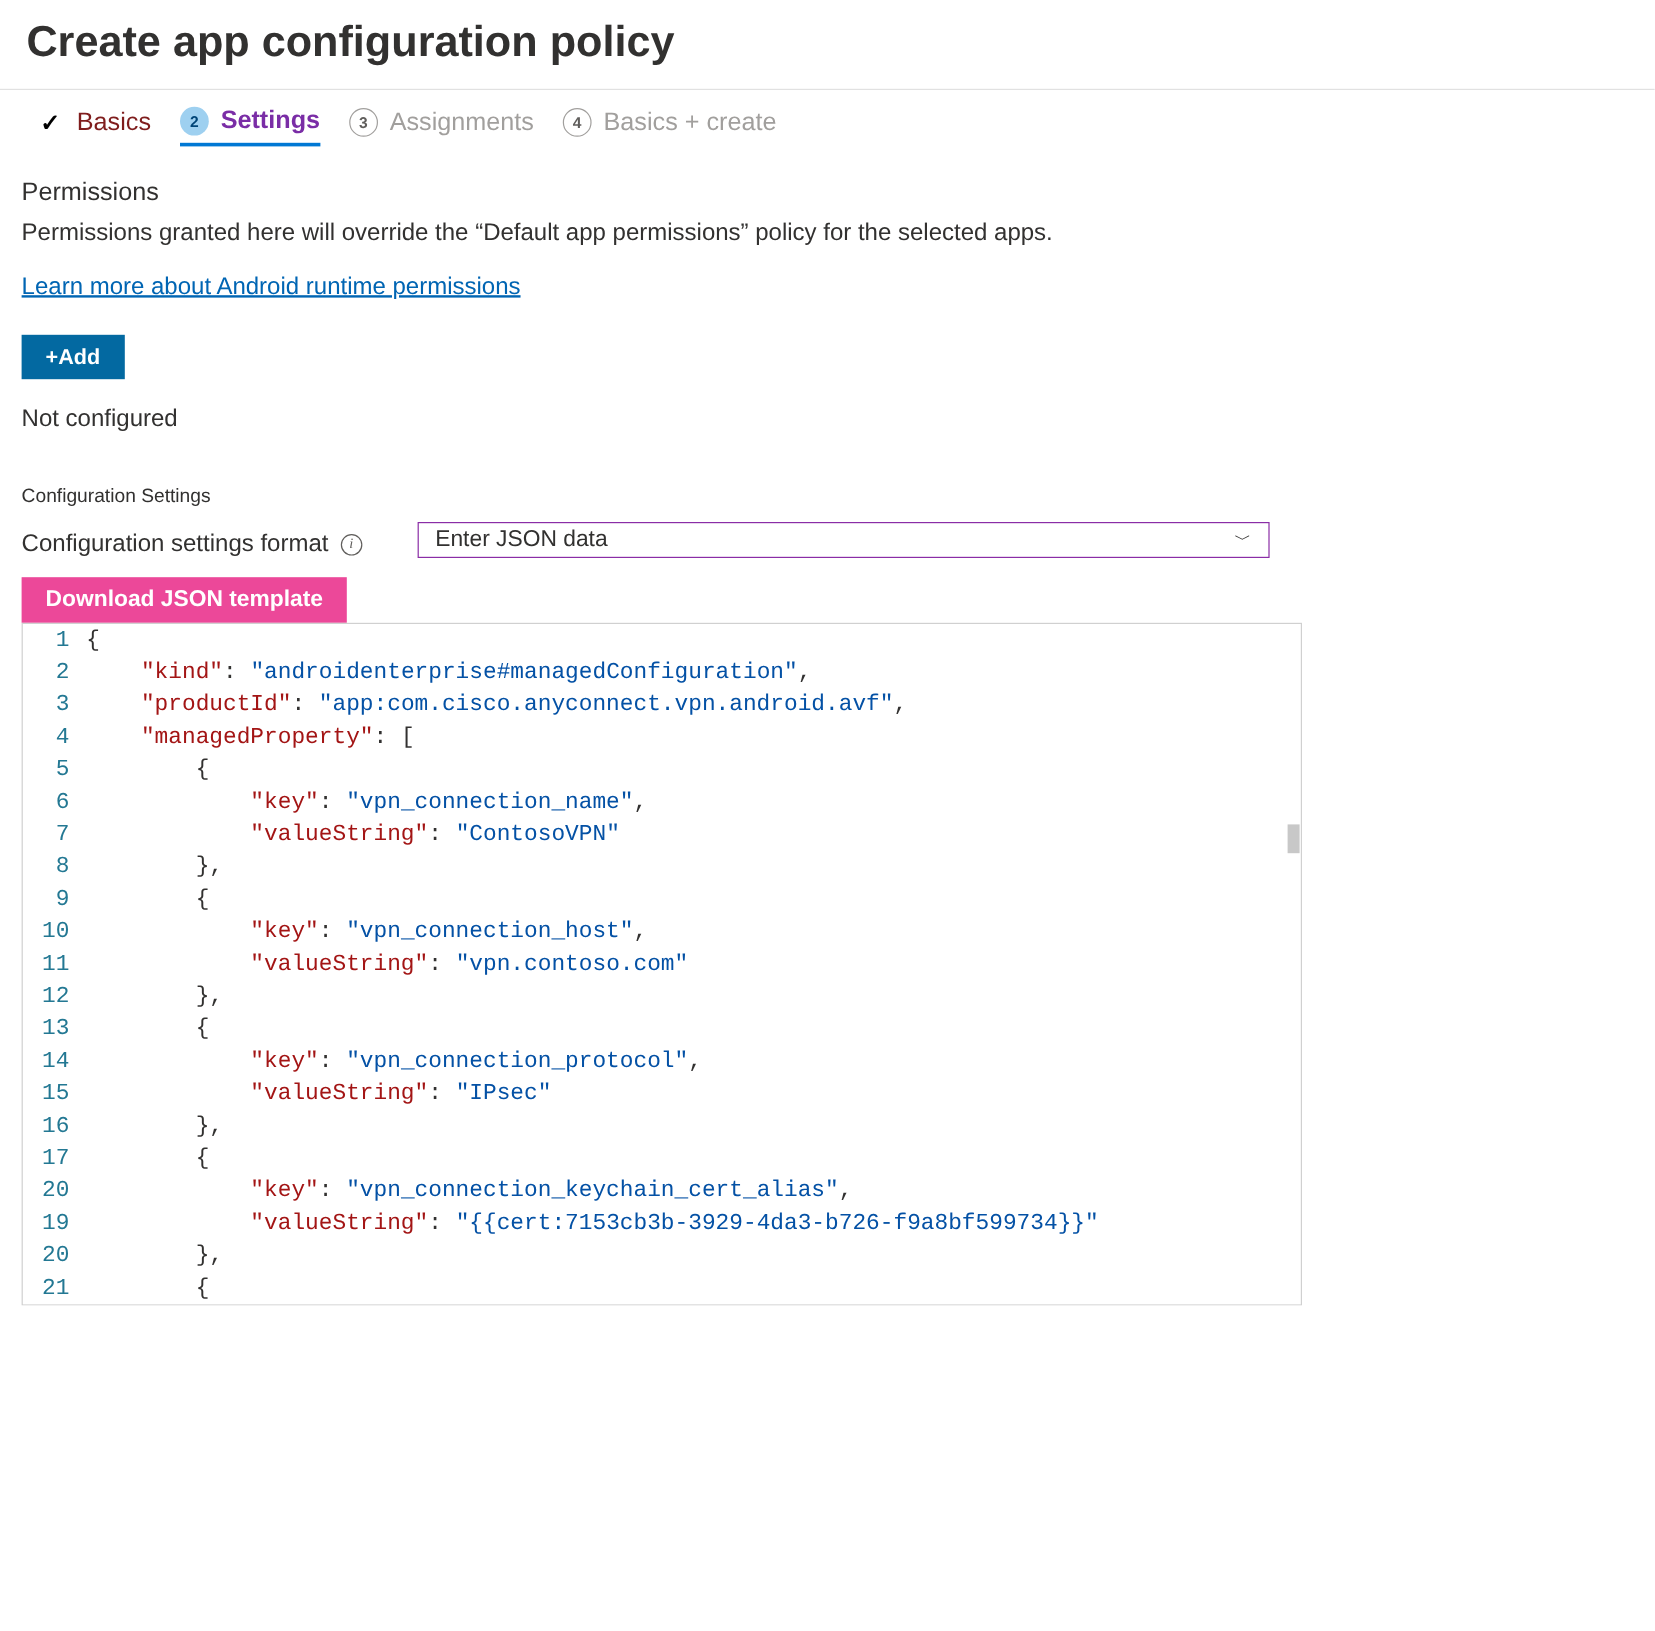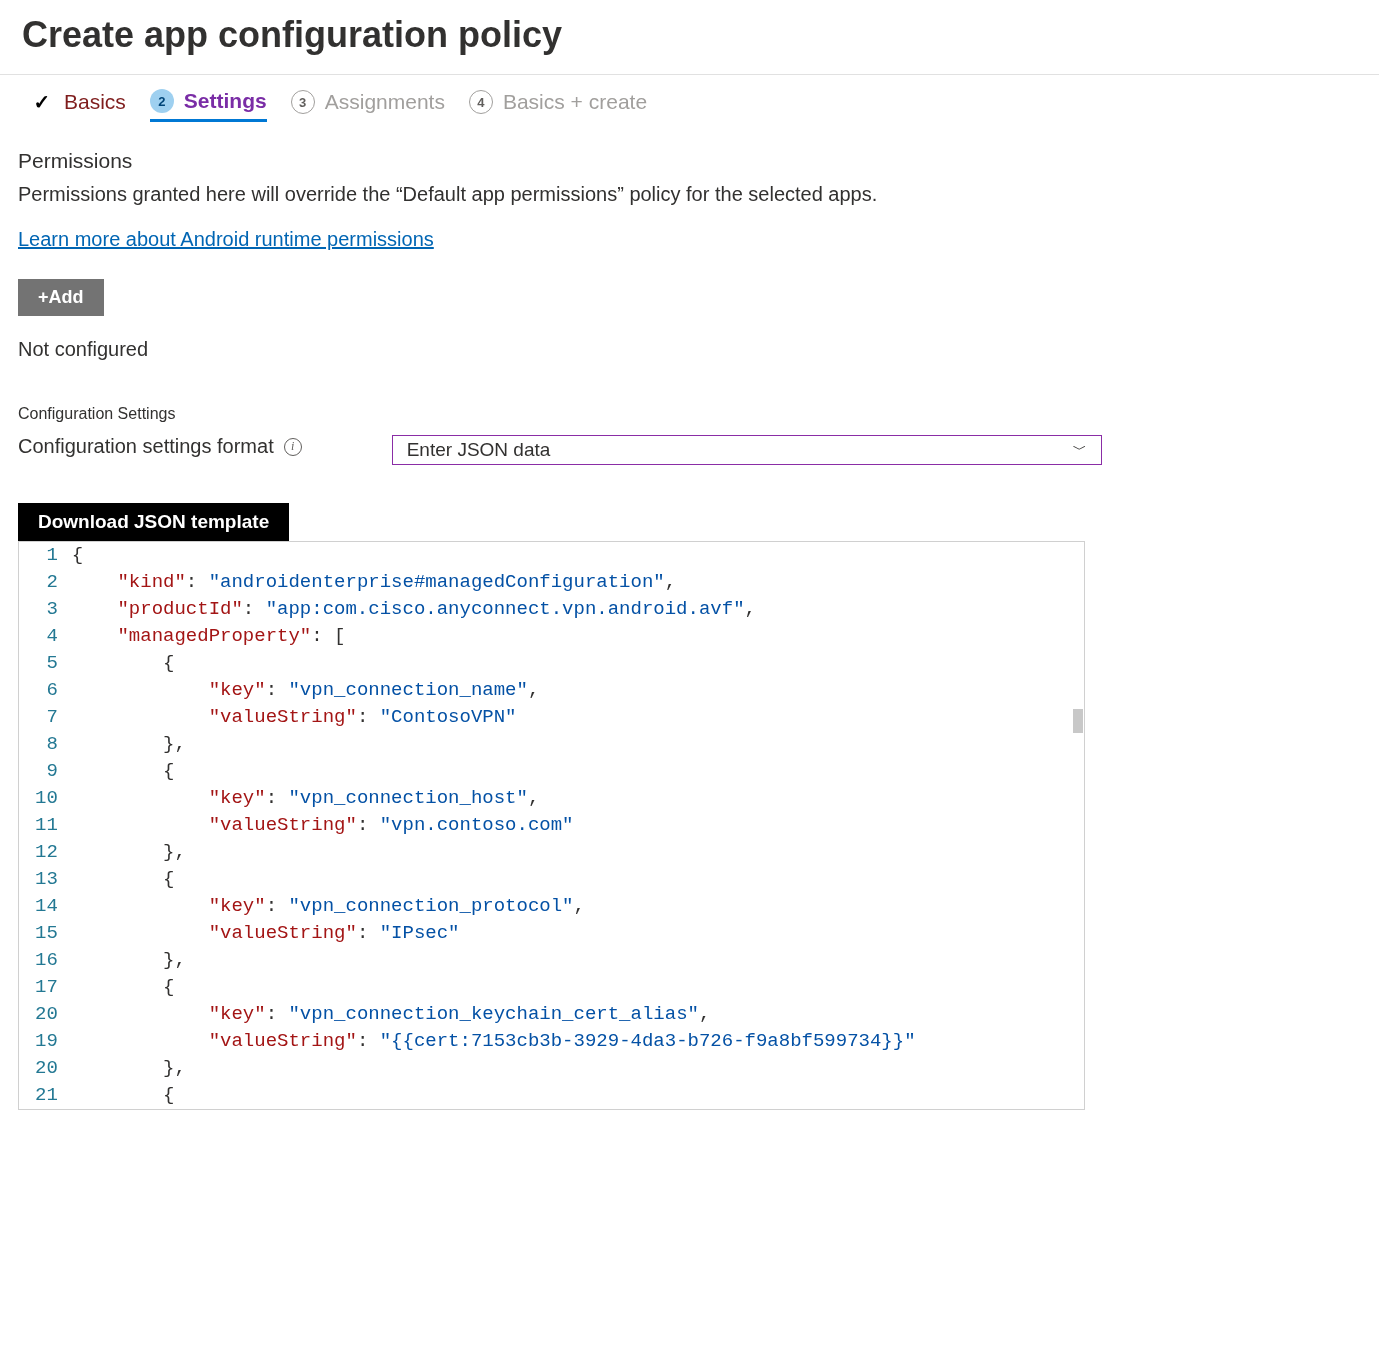--- a/index.html
+++ b/index.html
@@ -66,42 +66,42 @@
     .section-desc {
       font-size: 20px;
       margin-bottom: 22px;
     }
     .learn-link {
       color: #0065b3;
       text-decoration: underline;
       font-size: 20px;
     }
     .add-btn {
-      background: #737373;
+      background: #0369a1;
       color: #fff;
       border: none;
       padding: 8px 20px;
       font-size: 18px;
       font-weight: 600;
       cursor: pointer;
       margin-top: 28px;
     }
     .not-configured {
       font-size: 20px;
       margin-top: 22px;
     }
     .config-settings-title {
       font-size: 16px;
       margin-top: 44px;
       margin-bottom: 12px;
     }
     .config-row {
       display: flex;
-      align-items: flex-start;
-      gap: 90px;
+      align-items: flex-end;
+      gap: 46px;
     }
     .config-label {
       font-size: 20px;
       display: flex;
       align-items: center;
       gap: 10px;
     }
     .info-icon {
       width: 18px;
       height: 18px;
@@ -121,28 +121,28 @@
       padding: 3px 14px;
       display: flex;
       align-items: center;
       justify-content: space-between;
       font-size: 19px;
       cursor: pointer;
       max-width: 710px;
     }
     .chevron-down { font-size: 14px; }
     .download-btn {
-      background: #000000;
+      background: #ec4899;
       color: #fff;
       border: none;
       padding: 8px 20px;
       font-size: 19px;
       font-weight: 600;
       cursor: pointer;
-      margin-top: 38px;
+      margin-top: 16px;
     }
     .editor {
       border: 1px solid #d0d0d0;
       display: flex;
       font-family: "Consolas", "Courier New", monospace;
       font-size: 19px;
       line-height: 27px;
       position: relative;
       max-width: 1067px;
     }

